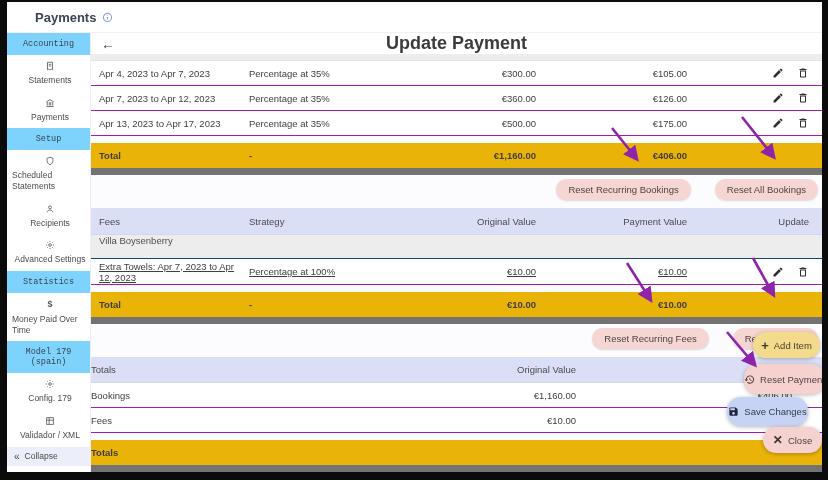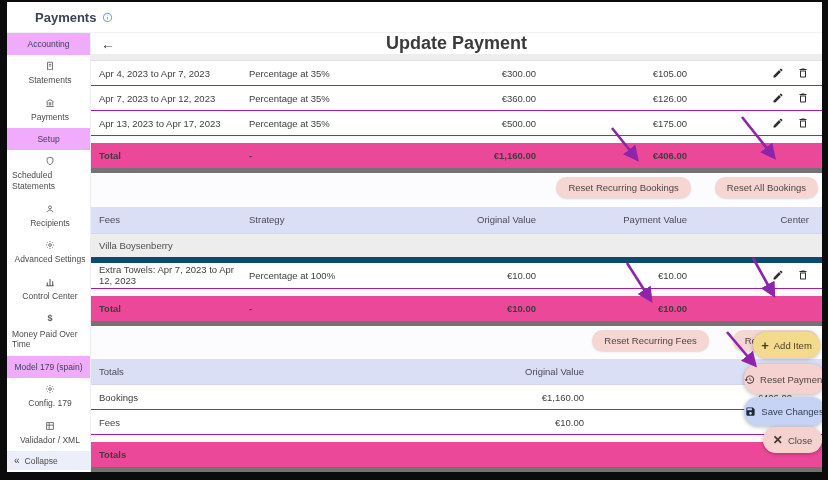--- a/index.html
+++ b/index.html
@@ -15,67 +15,67 @@
   }
   
   .topbar{height:30px;display:flex;align-items:center;gap:6px;padding-left:28px;
     background:#fff;border-bottom:1px solid #f0f1f8;}
   .app-title{font-size:13px;font-weight:600;color:#3c4352;}
   .info-ic{width:11px;height:11px;color:#93a3d6;}
   
   .body-row{display:flex;height:439px;}
   .sidebar{width:83px;min-width:83px;display:flex;flex-direction:column;
     background:#fff;border-right:1px solid #ededf5;}
-  .sb-header{background:#f0abfc;color:#3c4256;font-size:8.5px;text-align:center;
-    padding:6px 2px;}
+  .sb-header{background:#7dd3fc;color:#3c4256;font-size:8.5px;text-align:center;
+    padding:6px 2px;font-family:Liberation Mono, monospace;}
   .sb-item{display:flex;align-items:center;gap:4px;padding:6px 2px 6px 5px;
     font-size:8.5px;color:#4b4b4b;line-height:1.25;cursor:pointer;flex-direction:column;}
   .sb-item svg{width:10px;height:10px;flex:0 0 auto;color:#5a5a5a;}
   .sb-item .dollar{width:10px;text-align:center;font-size:9px;font-weight:700;color:#5a5a5a;}
   .collapse{margin-top:auto;margin-bottom:11px;background:#eceff9;font-size:8.5px;
     color:#4b4b4b;display:flex;align-items:center;gap:5px;padding:4px 7px;cursor:pointer;}
   .collapse .chev{font-size:10px;color:#3f4656;}
   
   .main{flex:1;background:#fcfcfe;display:flex;flex-direction:column;position:relative;}
   .main-header{height:24px;display:flex;align-items:center;padding:0 10px;background:#fff;}
   .back{font-size:14px;color:#424242;cursor:pointer;line-height:1;}
   .mh-title{flex:1;text-align:center;font-size:18px;font-weight:600;color:#3b3b3b;
     margin-left:-14px;}
   
   .sliver{height:6px;background:#ededed;border-bottom:1px solid #e2e2e2;}
   .grid5{display:grid;grid-template-columns:150px 197px 90px 151px 1fr;
     align-items:center;padding-left:8px;font-size:9.5px;color:#3e3e3e;}
   .grid3{display:grid;grid-template-columns:285px 200px 1fr;
-    align-items:center;padding-left:8px;font-size:9.5px;color:#3e3e3e;}
+    align-items:center;font-size:9.5px;color:#3e3e3e;}
   .row{height:24px;background:#fff;border-bottom:1px solid #a21caf;}
-  .row25{height:25px;}
+  .row25{height:25px;text-decoration:underline;}
   .thead{height:26px;background:#dbdff6;color:#474a55;border-bottom:1px solid #d2d6ee;}
   .thead25{height:25px;}
-  .group-row{height:23px;background:#ededed;border-bottom:6px solid #0c4a6e;
-    display:flex;align-items:center;padding-left:8px;font-size:9.5px;color:#4f4f4f;}
-  .total-row{background:#ec4899;font-weight:700;height:25px;border-bottom:5px solid #737373;margin-top:7px;}
+  .group-row{height:23px;background:#ededed;border-bottom:1px solid #0c4a6e;
+    display:flex;align-items:flex-start;padding-left:8px;font-size:9.5px;color:#4f4f4f;}
+  .total-row{background:#eab308;font-weight:700;height:25px;border-bottom:7px solid #737373;margin-top:7px;}
   .num{text-align:right;}
   .pad30{padding-right:30px;}
   .acts{display:flex;justify-content:flex-end;align-items:center;gap:13px;padding-right:13px;}
   .acts svg{width:12px;height:12px;color:#2f2f2f;cursor:pointer;}
   
   .btnrow{display:flex;justify-content:flex-end;gap:24px;padding:4px 4px 6px 0;}
   .pill{background:#f6d6d2;color:#4d4343;font-size:9.5px;padding:5px 12px;
     border-radius:14px;box-shadow:0 1px 2px rgba(0,0,0,.14);cursor:pointer;white-space:nowrap;}
   .gap5{height:5px;}
   
   .fab{position:absolute;display:flex;align-items:center;justify-content:center;gap:5px;
     border-radius:14px;font-size:9.5px;box-shadow:0 1px 4px rgba(0,0,0,.28);
     cursor:pointer;z-index:40;}
   .fab svg{width:11px;height:11px;}
   .fab-add{left:746px;top:330px;width:67px;height:26px;background:#f3da8c;color:#4c4126;}
   .fab-add .plus{font-size:13px;font-weight:700;line-height:1;color:#453a20;}
   .fab-reset{left:737px;top:362px;width:81px;height:30px;background:#f5d2cf;color:#4d4343;}
   .fab-reset svg{color:#3e3434;}
-  .fab-save{left:737px;top:395px;width:81px;height:29px;background:#c6d3f5;color:#333c4f;}
+  .fab-save{left:720px;top:395px;width:81px;height:29px;background:#c6d3f5;color:#333c4f;}
   .fab-save svg{color:#20263a;}
   .fab-close{left:756px;top:425px;width:59px;height:26px;background:#f5d2cf;color:#4d4343;}
   .fab-close .x{font-size:12px;font-weight:700;line-height:1;color:#3e3434;}
   
   .arrows{position:absolute;left:0;top:0;width:815px;height:470px;
     pointer-events:none;z-index:60;}
 </style>
 </head>
 <body>
 
@@ -125,27 +125,22 @@
         <span>Recipients</span>
       </div>
       <div class="sb-item">
         <svg viewBox="0 0 24 24" fill="none" stroke="currentColor" stroke-width="2">
             <circle cx="12" cy="12" r="3.2"></circle>
             <path d="M12 5V2.5M12 21.5V19M5 12H2.5M21.5 12H19M6.4 6.4 4.6 4.6M19.4 19.4l-1.8-1.8M6.4 17.6l-1.8 1.8M19.4 4.6l-1.8 1.8"></path>
           </svg>
         <span>Advanced Settings</span>
       </div>
 
-
-      <div class="sb-item">
-        <svg viewBox="0 0 24 24" fill="none" stroke="currentColor" stroke-width="2.6">
-            <path d="M5.5 20v-7M12 20V5M18.5 20v-10M3 20.8h18"></path>
-          </svg>
-        <span>Control Center</span>
-      </div>
+      <div class="sb-header"><span>Statistics</span></div>
+
       <div class="sb-item">
         <span class="dollar">$</span>
         <span>Money Paid Over Time</span>
       </div>
 
       <div class="sb-header"><span>Model 179 (spain)</span></div>
 
       <div class="sb-item">
         <svg viewBox="0 0 24 24" fill="none" stroke="currentColor" stroke-width="2">
             <circle cx="12" cy="12" r="3.2"></circle>
@@ -236,21 +231,21 @@
       </div>
 
       <div class="gap5"></div>
 
       <div>
         <div class="grid5 thead">
           <span>Fees</span>
           <span>Strategy</span>
           <span class="num">Original Value</span>
           <span class="num">Payment Value</span>
-          <span class="acts">Center</span>
+          <span class="acts">Update</span>
         </div>
 
         <div class="group-row">
           <span>Villa Boysenberry</span>
         </div>
 
         <div class="grid5 row row25">
           <span>Extra Towels: Apr 7, 2023 to Apr 12, 2023</span>
           <span>Percentage at 100%</span>
           <span class="num">€10.00</span>

